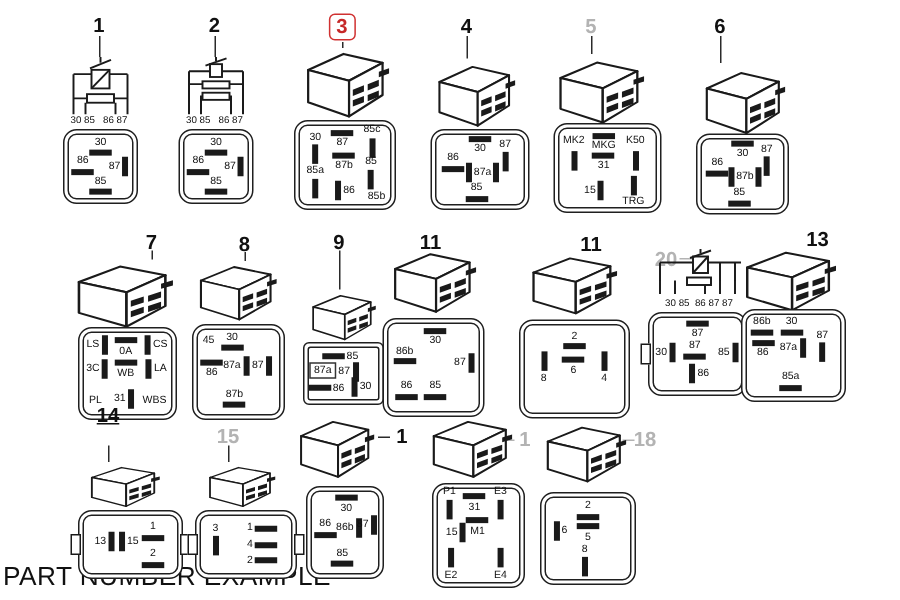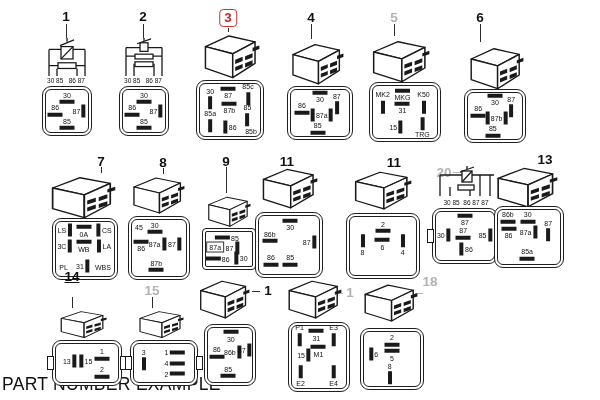--- a/index.html
+++ b/index.html
@@ -736,21 +736,21 @@
         <div class="pin col" style="left: 16%; top: 81%;">
           <div class="bar-v"></div>
           <span class="lbl">E2</span>
         </div>
         <div class="pin col" style="left: 77%; top: 81%;">
           <div class="bar-v"></div>
           <span class="lbl">E4</span>
         </div>
       </div>
     </div>
-    <div class="num gray" style="left: 430px; top: 275px;">18</div>
+    <div class="num gray" style="left: 430px; top: 286px;">18</div>
     <div class="leader gray" style="left: 415px; top: 293px; width: 8px; height: 1px;"></div>
     <div class="cube" style="left: 358px; top: 280px; width: 60px; height: 43px;"><svg width="100%" height="100%" viewBox="0 0 100 84" preserveAspectRatio="none">
         <g fill="#fff" stroke="#1a1a1a" stroke-width="2.4" stroke-linejoin="round">
           <polygon points="12,28 50,10 92,20 56,40"></polygon>
           <polygon points="12,28 56,40 56,80 12,64"></polygon>
           <polygon points="56,40 92,20 92,56 56,80"></polygon>
         </g>
         <g fill="#1a1a1a">
           <polygon points="60,50 72,45 72,52 60,57"></polygon>
           <polygon points="60,62 72,57 72,64 60,69"></polygon>

